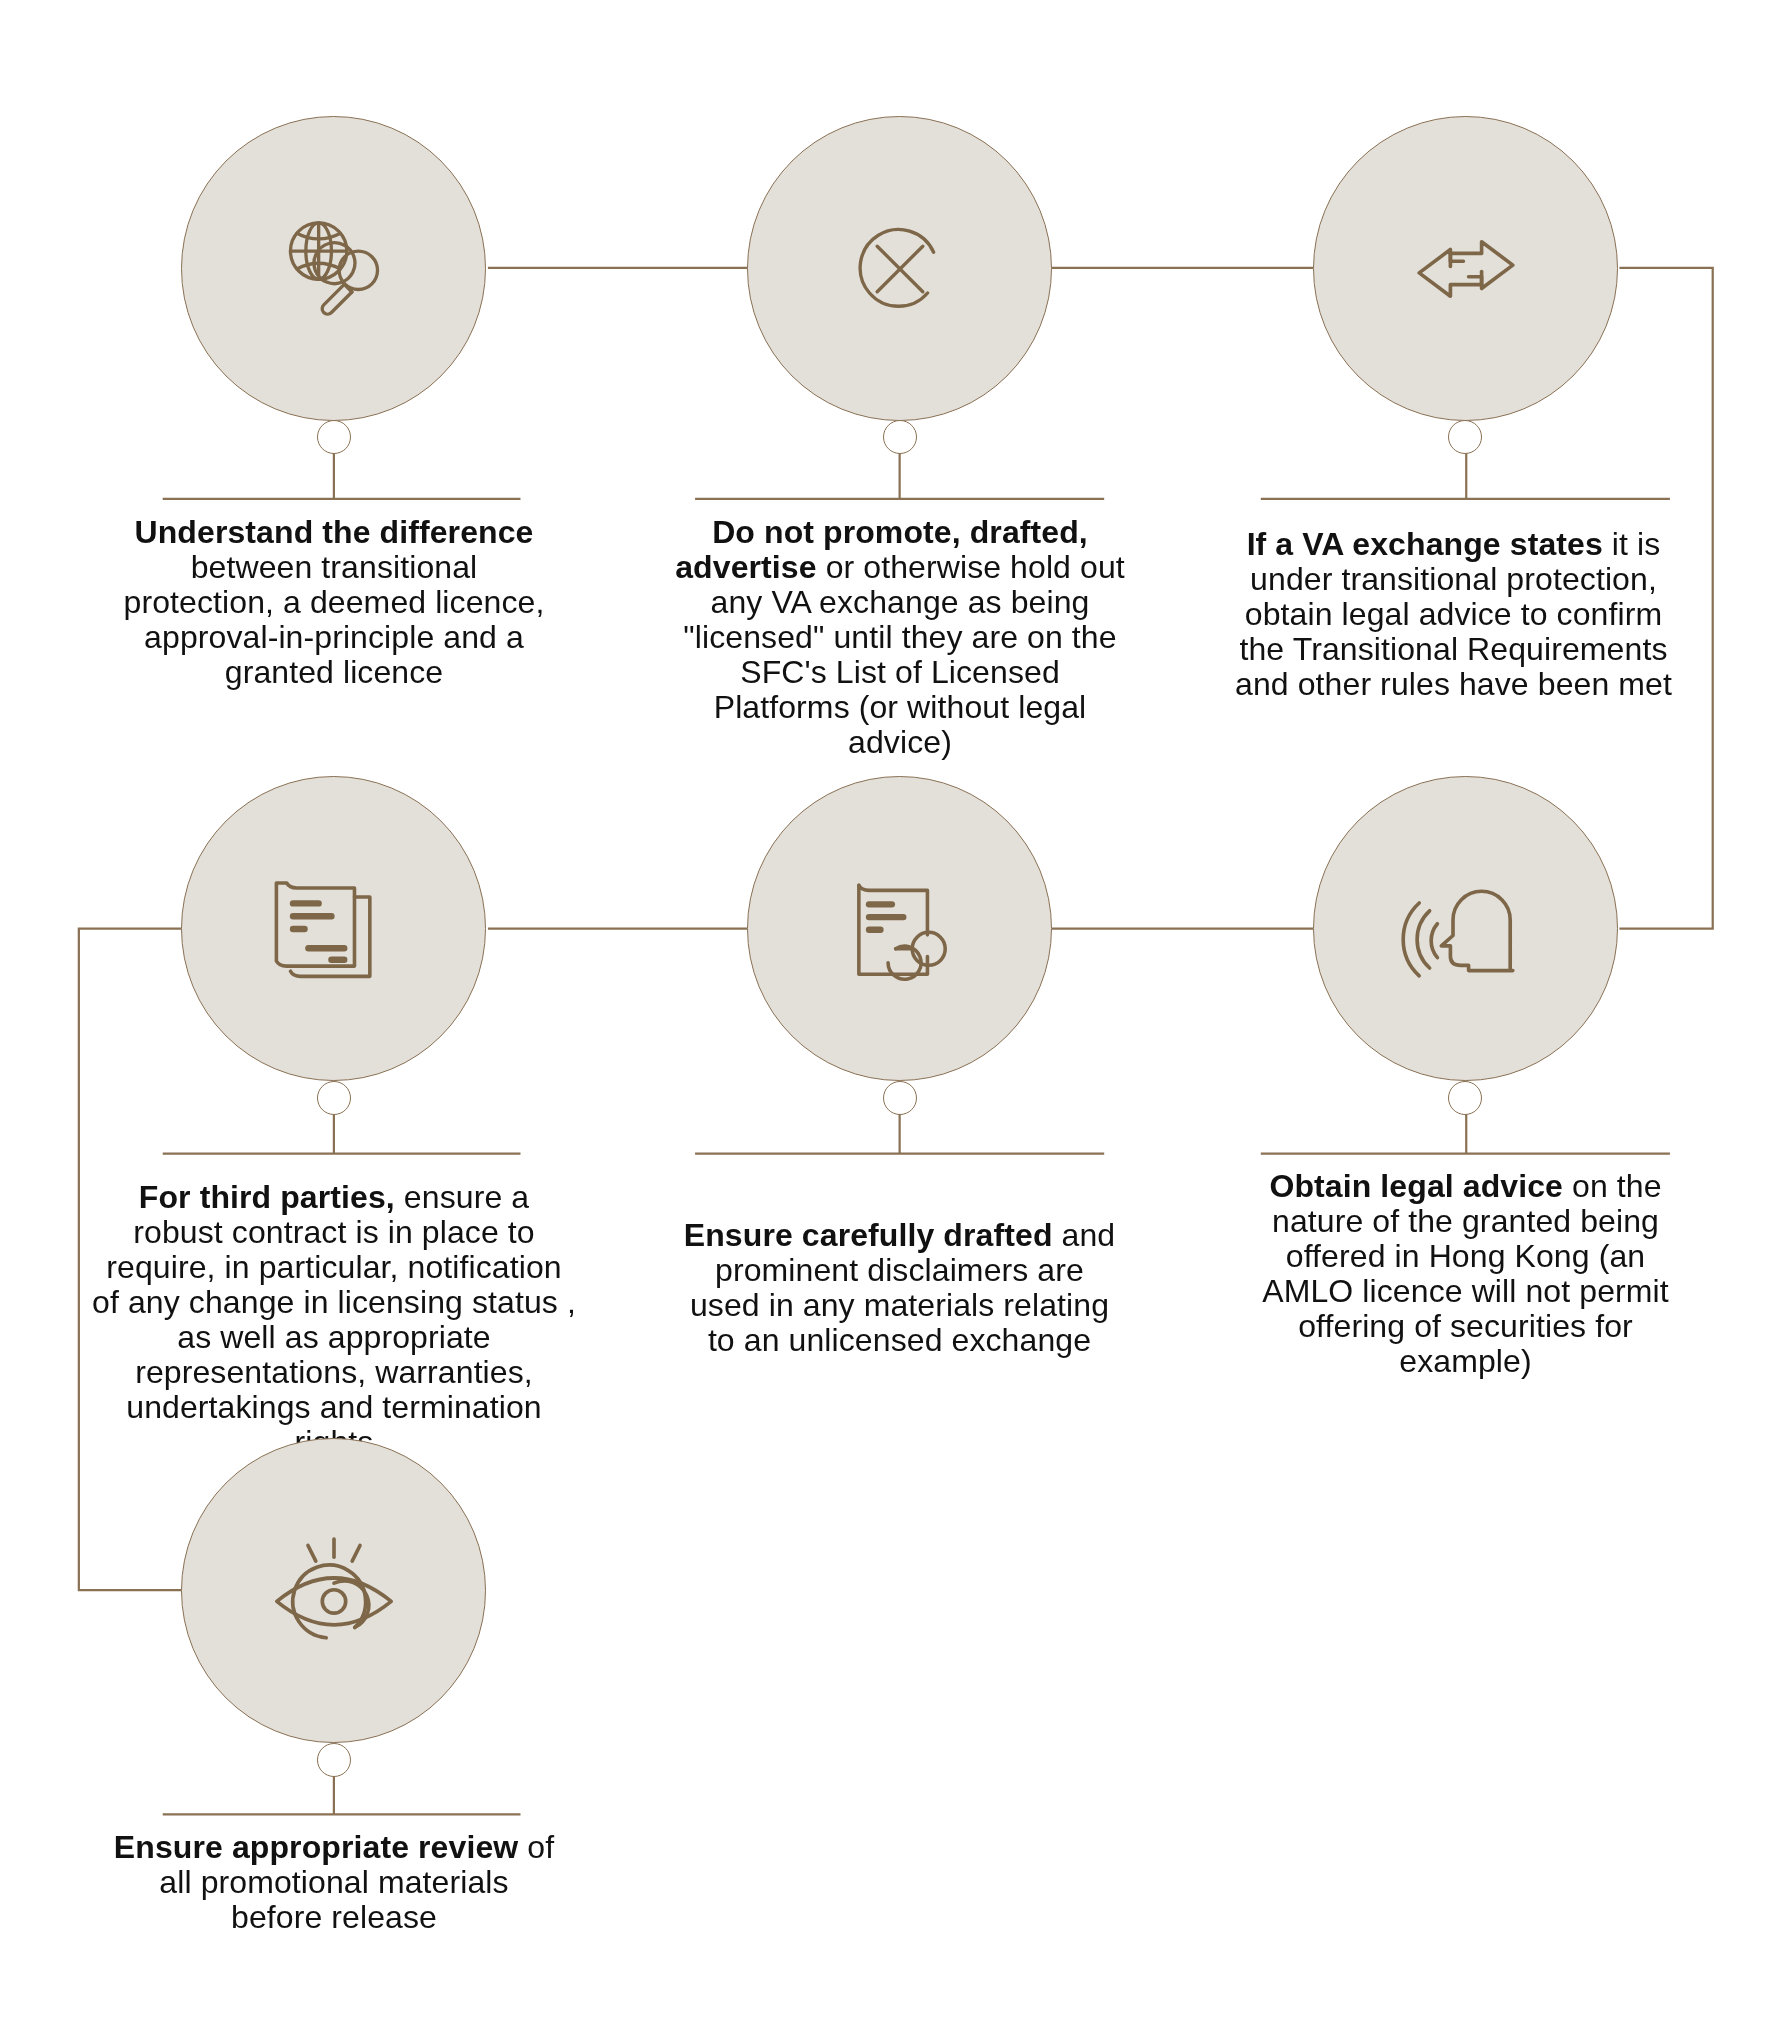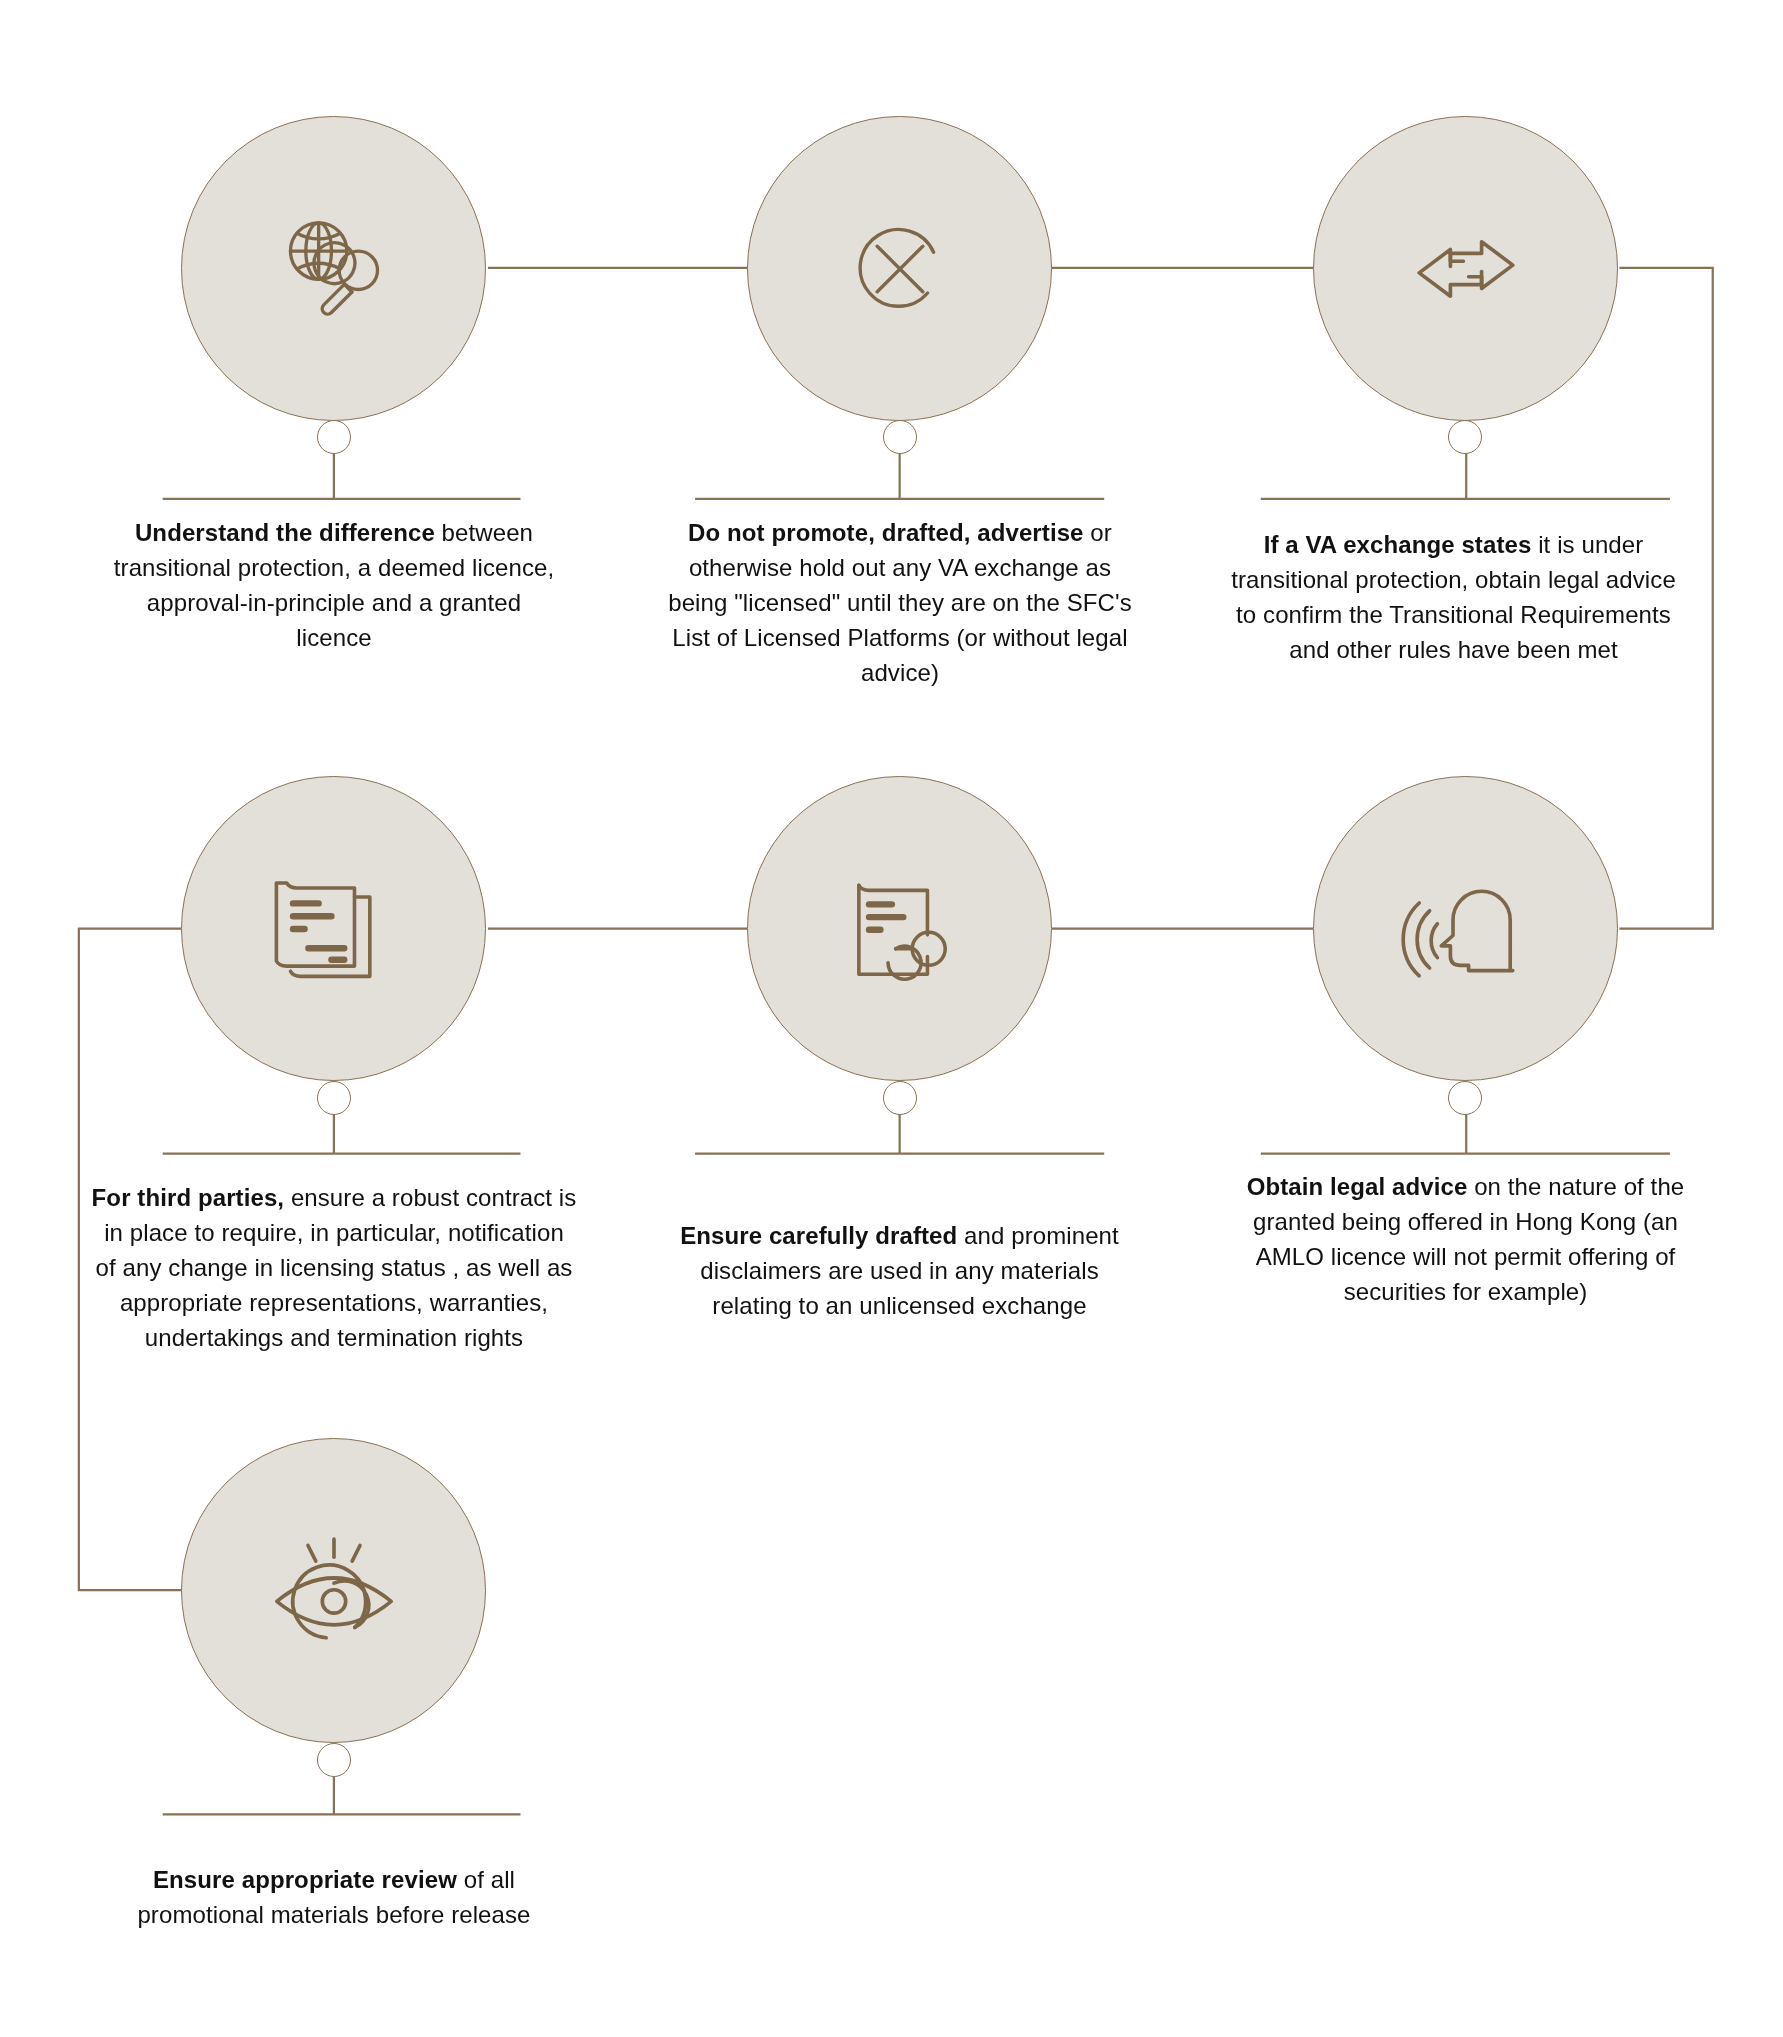--- a/index.html
+++ b/index.html
@@ -49,21 +49,21 @@
     height: 34px;
     border-radius: 50%;
     background: #ffffff;
     border: 1.7px solid #8a7154;
     box-sizing: border-box;
   }
   .caption {
     position: absolute;
     text-align: center;
     color: #111111;
-    font-size: 24px;
+    font-size: 32px;
     line-height: 35px;
     letter-spacing: 0.1px;
   }
   .lead {
     font-weight: 700;
   }
 </style>
 </head>
 <body>
 
@@ -224,18 +224,18 @@
 
         <path d="M 6 58 Q 50 22 94 58 Q 50 94 6 58 Z"></path>
 
         <path d="M 44 86 A 28 28 0 1 1 66 78"></path>
         <path d="M 66 78 A 17 17 0 1 0 50 44"></path>
         <circle cx="50" cy="58" r="9"></circle>
       </svg>
     </span>
   </div>
   <div class="pin" style="left:317px; top:1743px;"></div>
-  <div class="caption" style="left:113px; top:1830px; width:442px;margin-top:32px;">
+  <div class="caption" style="left:113px; top:1830px; width:442px;">
     <span class="lead">Ensure appropriate review</span><span> of all promotional materials before release</span>
   </div>
 
 </div>
 
 
 </body></html>

